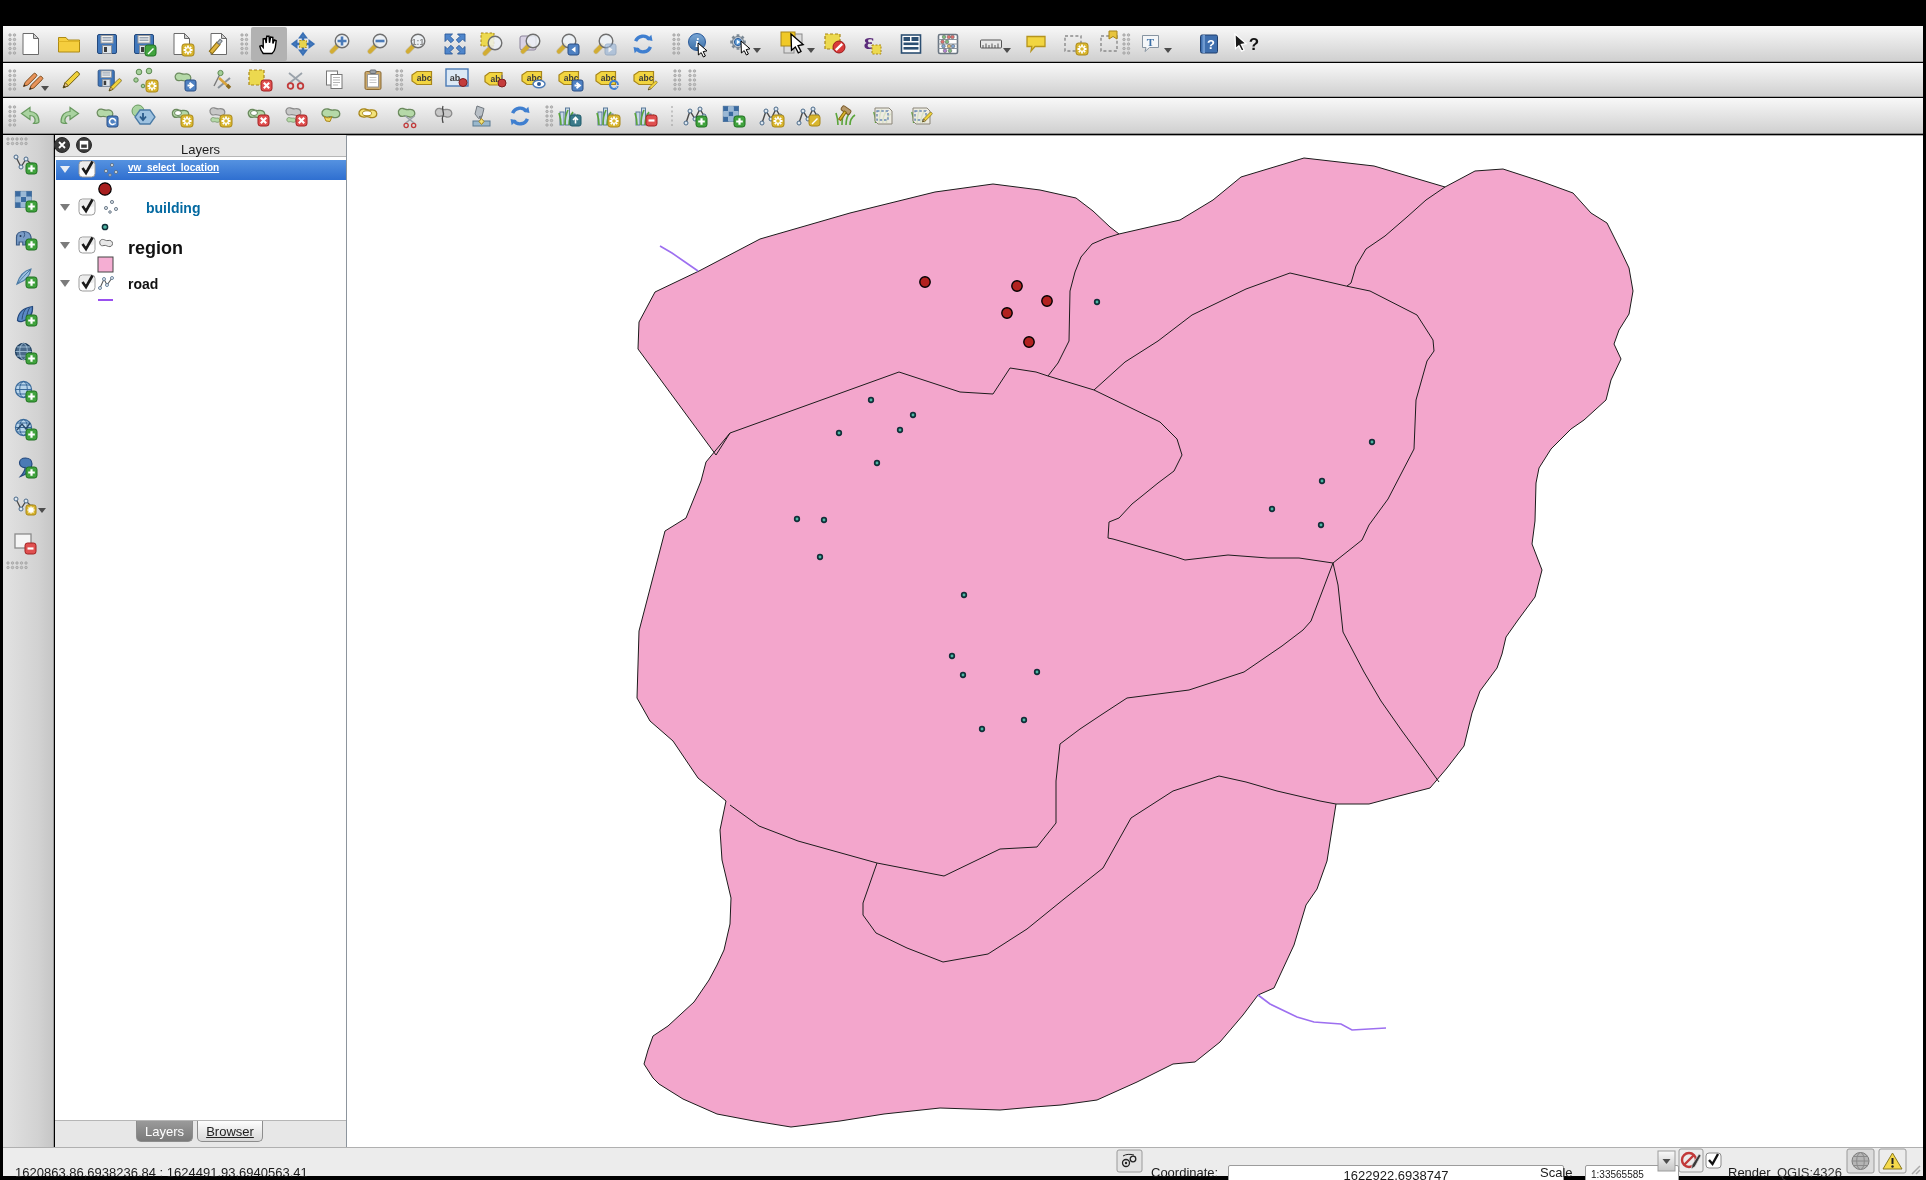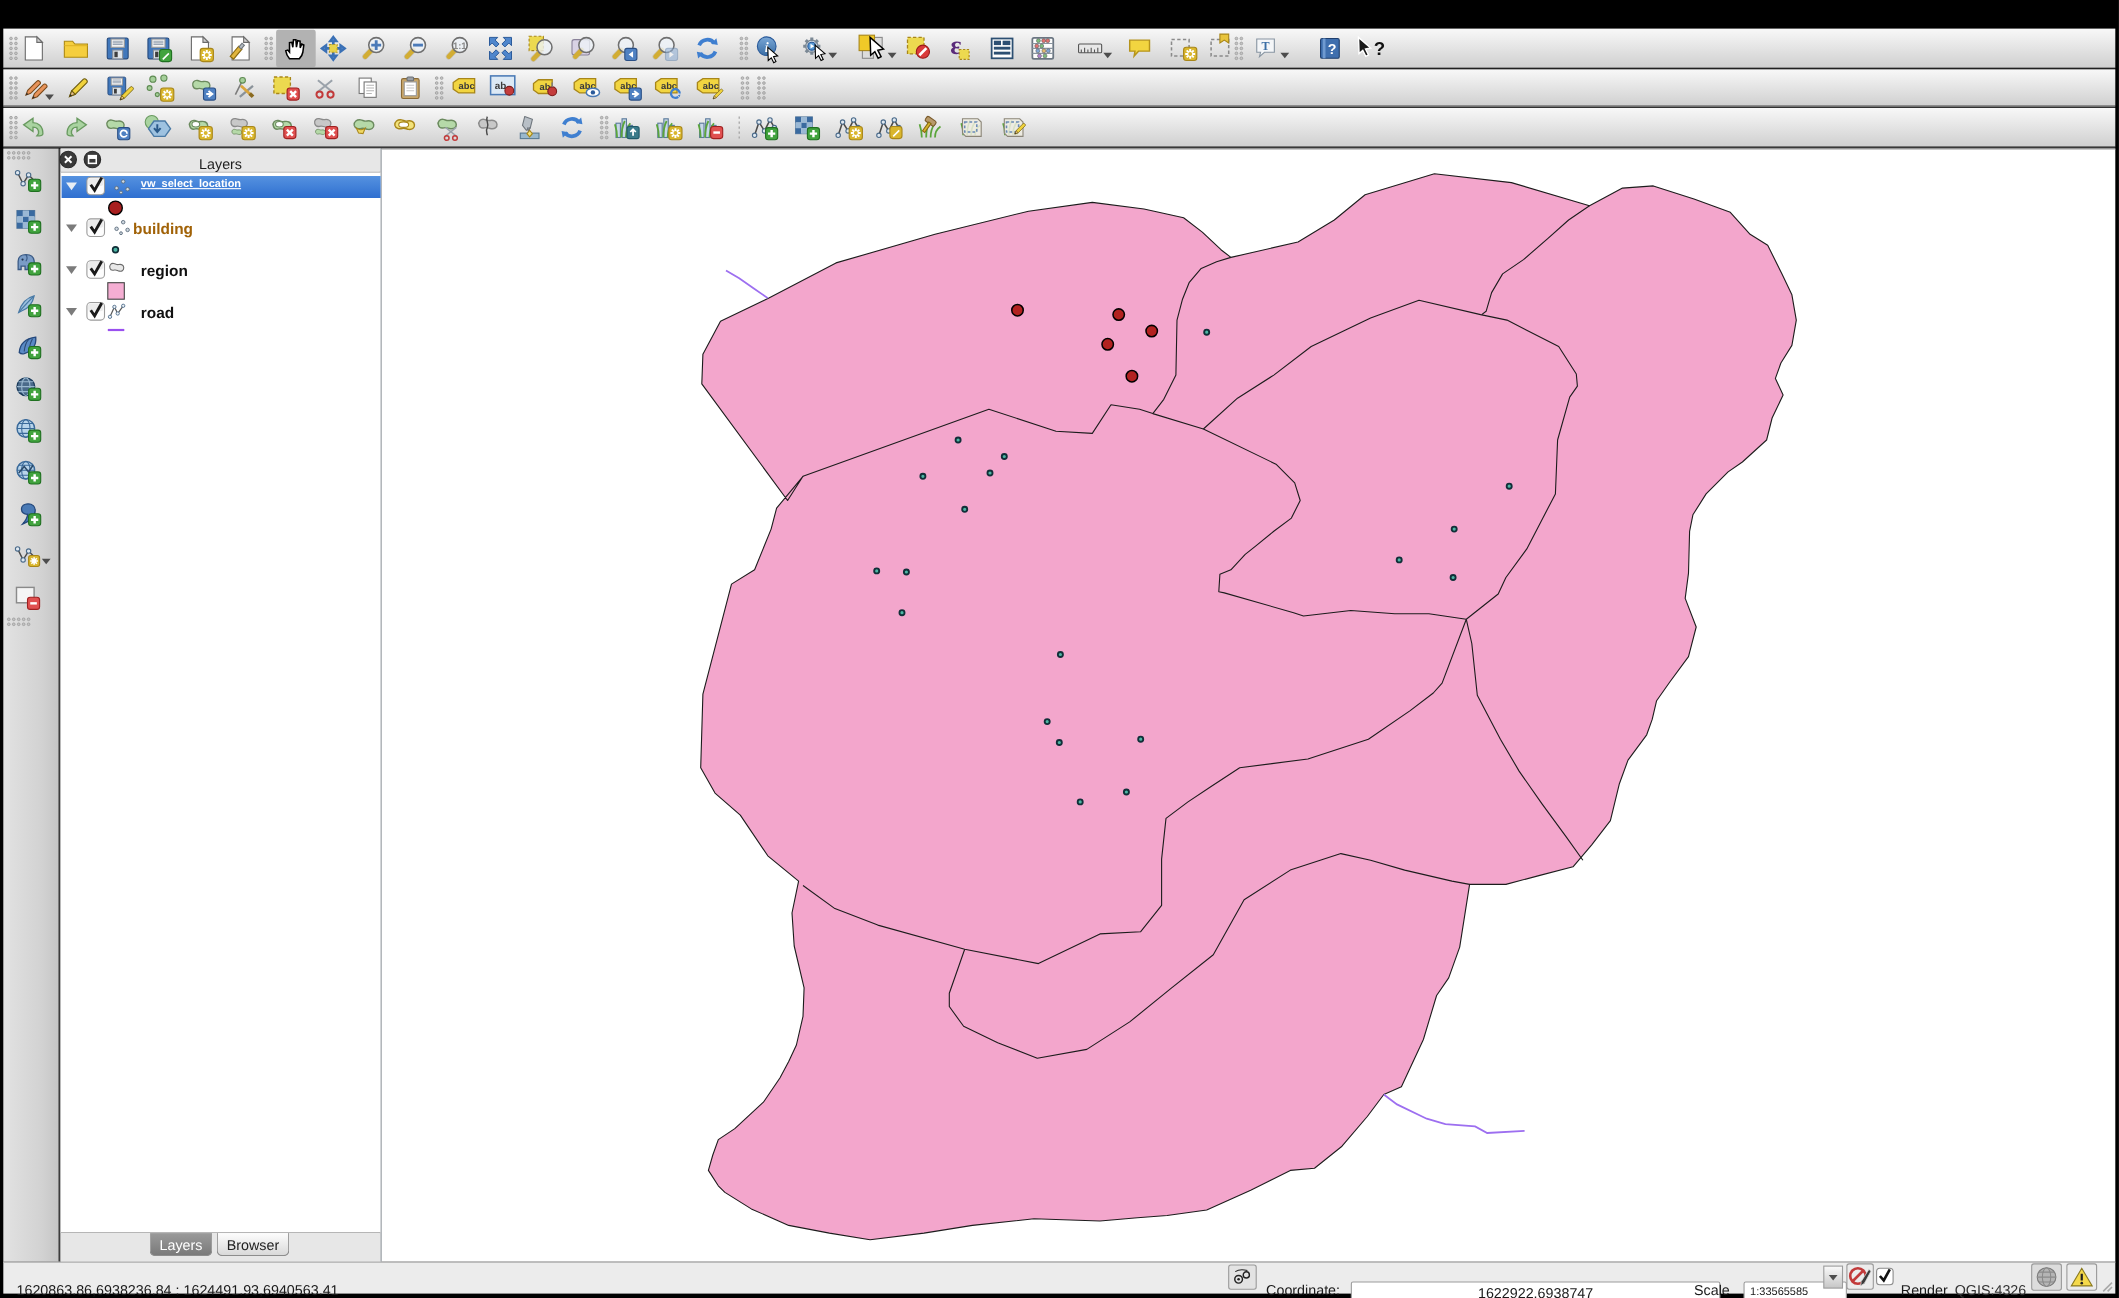--- a/index.html
+++ b/index.html
@@ -49,26 +49,26 @@
   <div id="row2" class="tbrow abs"></div>
   <div id="row3" class="tbrow abs"></div>
 
   <div id="leftbar" class="abs"></div>
   <div id="panel" class="abs">
     <div id="phead"></div>
     <div id="ptree"></div>
     <div class="abs" style="left:0;top:7px;width:291px;text-align:center;font-size:13px;color:#1d1d1d;">Layers</div>
     <div class="abs" style="left:1px;top:25px;width:290px;height:20px;background:linear-gradient(#5592e0,#2f6fd0);"></div>
     <div class="abs" style="left:73px;top:27px;font-size:10px;font-weight:bold;color:#fff;text-decoration:underline;">vw_select_location</div>
-    <div class="abs" style="left:66px;top:65px;font-size:14px;font-weight:bold;color:#a16207;">building</div>
-    <div class="abs" style="left:73px;top:103px;font-size:14px;font-weight:bold;color:#111;">region</div>
+    <div class="abs" style="left:91px;top:65px;font-size:14px;font-weight:bold;color:#0369a1;">building</div>
+    <div class="abs" style="left:73px;top:103px;font-size:18px;font-weight:bold;color:#111;">region</div>
     <div class="abs" style="left:73px;top:141px;font-size:14px;font-weight:bold;color:#111;">road</div>
     <div id="tabs">
       <div class="tab tabsel" style="left:81px; width:57px;">Layers</div>
-      <div class="tab" style="left:142px; width:66px;">Browser</div>
+      <div class="tab" style="left:142px; width:66px;text-decoration:underline;">Browser</div>
     </div>
   </div>
   <div id="map" class="abs">
     <svg width="1576" height="1012" viewBox="347 135 1576 1012">
       <g fill="#f3a6cc" stroke="#1c1c1c" stroke-width="1" stroke-linejoin="round">
         <path d="M 638,348 L 639,321 L 655,291 L 699,270 L 760,238 L 850,212 L 935,191 L 993,183 L 1040,189
           L 1076,197 L 1093,210 L 1110,226 L 1119,233 L 1180,219 L 1213,199 L 1241,176 L 1304,157
           L 1374,165 L 1445,186 L 1475,170 L 1503,168 L 1540,180 L 1573,192
           L 1591,212 L 1607,222 L 1620,248 L 1629,267 L 1633,290 L 1629,313 L 1619,329 L 1614,343 L 1621,358
           L 1611,379 L 1606,399 L 1584,419 L 1571,428 L 1551,448 L 1539,467 L 1536,482 L 1535,520 L 1532,543 L 1542,569 L 1535,596 L 1518,619

